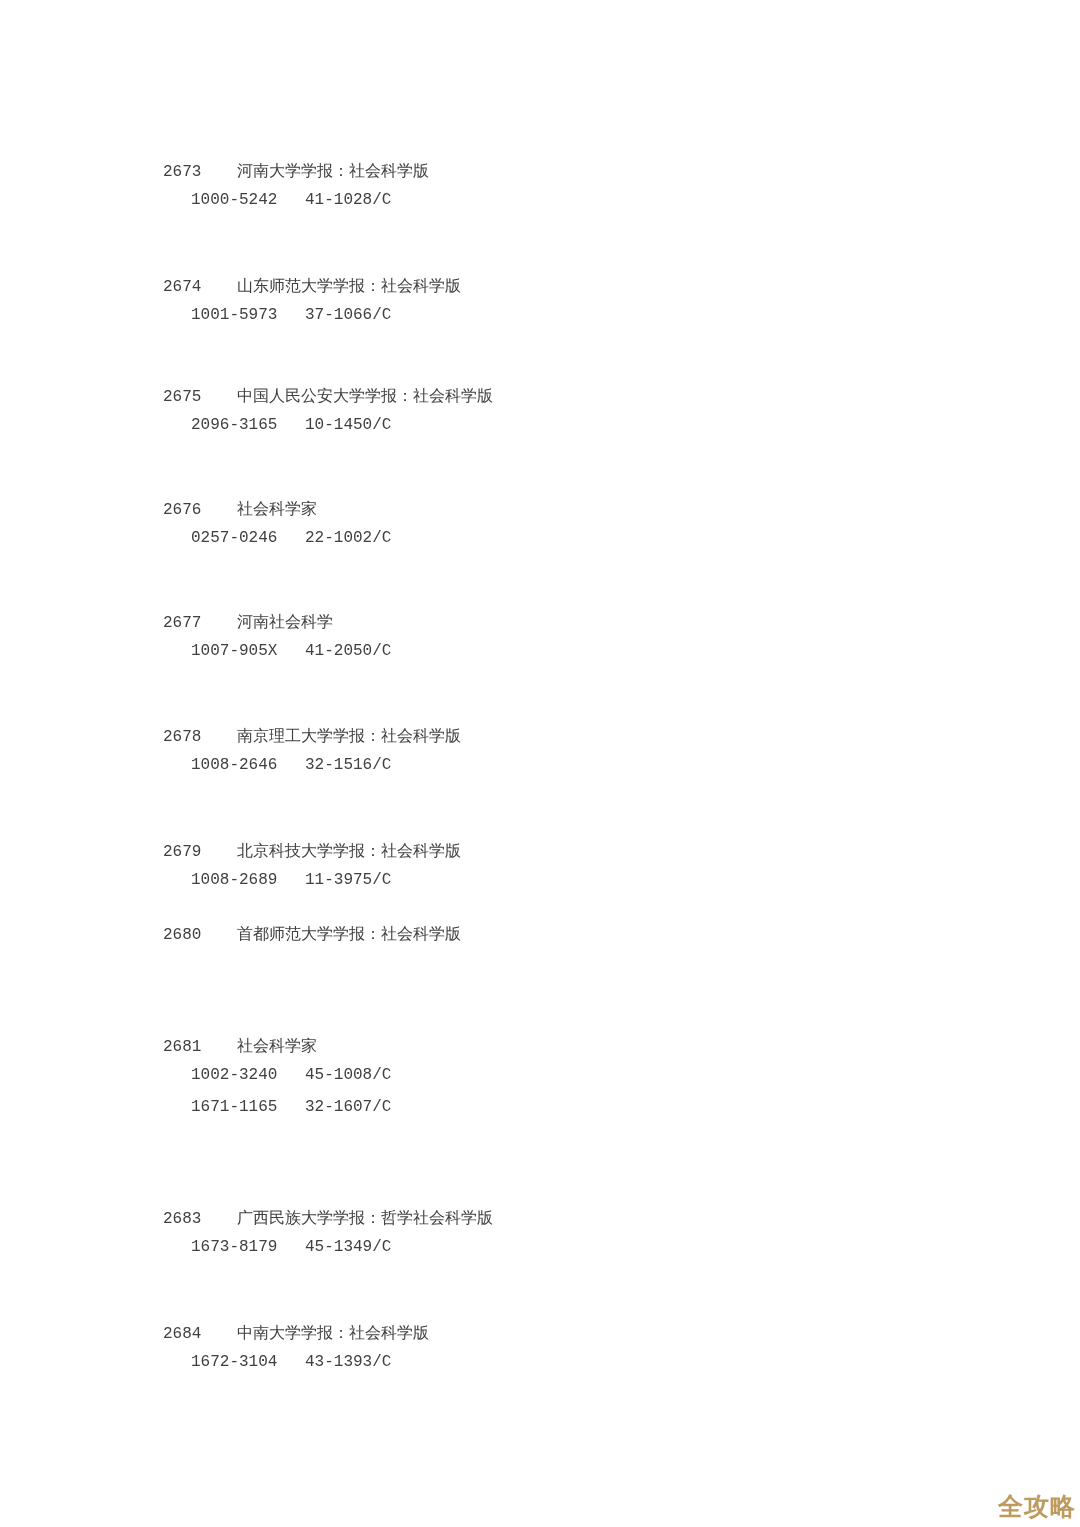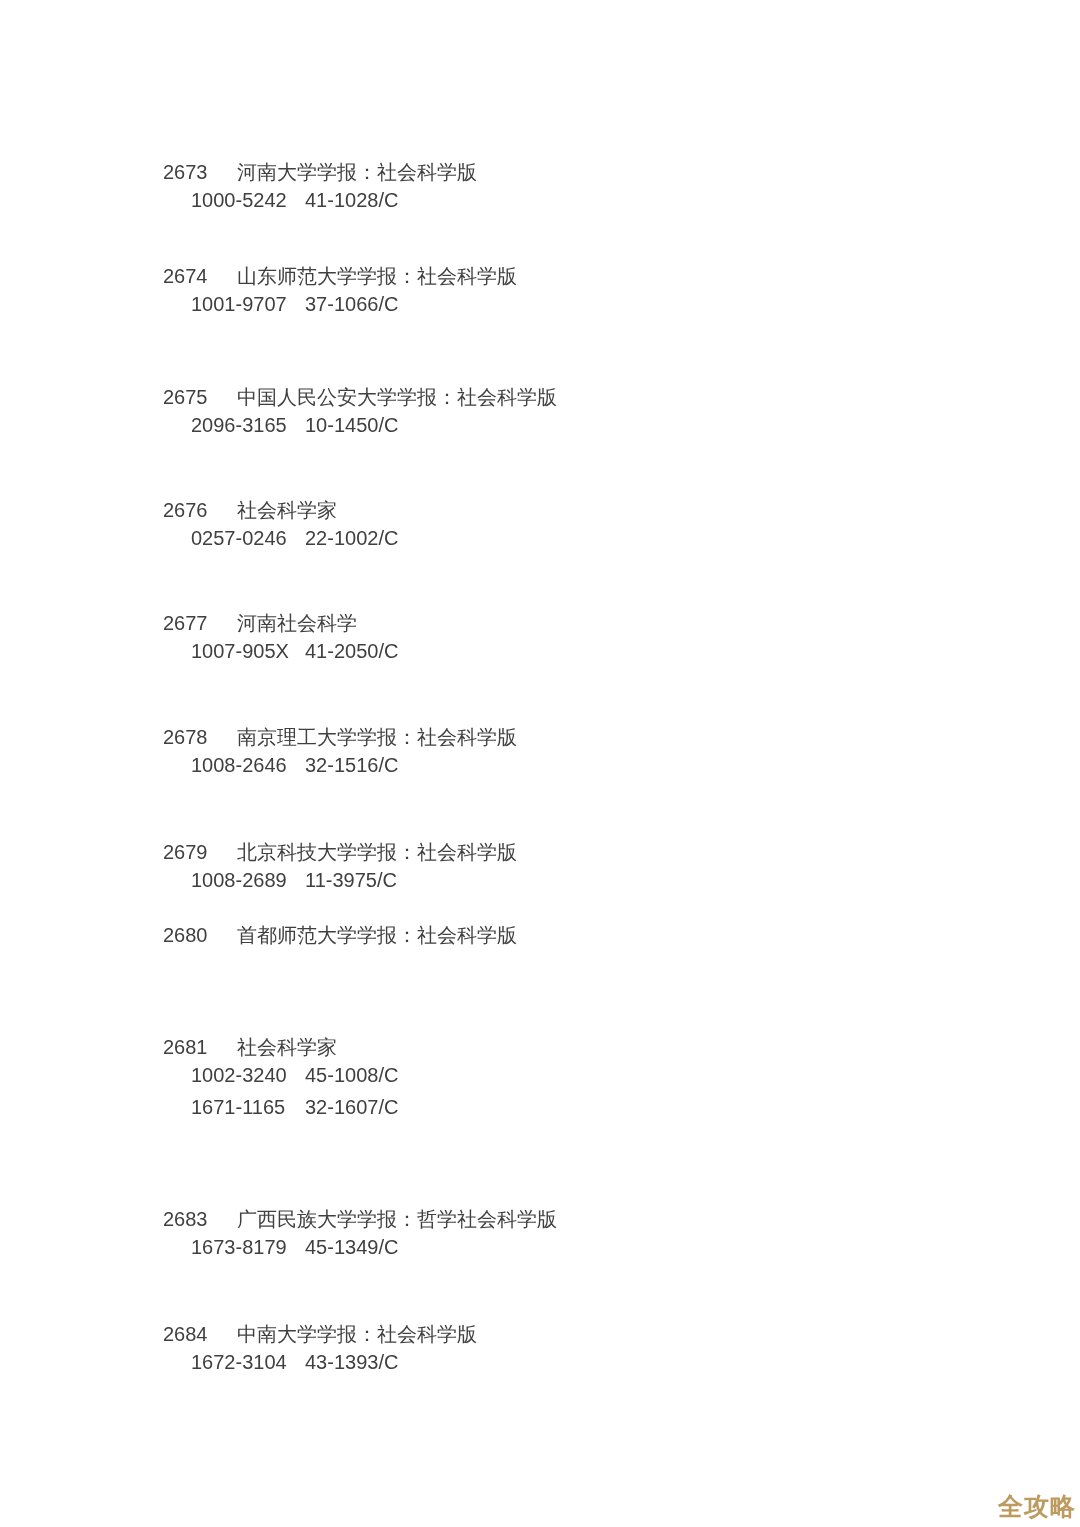--- a/index.html
+++ b/index.html
@@ -12,23 +12,24 @@
     width: 1080px;
     height: 1527px;
     background: #ffffff;
     overflow: hidden;
     font-family: "Liberation Sans", sans-serif;
     color: #404040;
   }
   .entry {
     position: absolute;
     left: 163px;
-    font-size: 20px;
+    font-size: 16px;
     line-height: 28px;
     white-space: nowrap;
+    font-family: Liberation Mono, monospace;
   }
   .entry .num {
     display: inline-block;
     width: 74px;
   }
   .entry .issn {
     display: inline-block;
     width: 114px;
     margin-left: 28px;
   }
@@ -46,23 +47,23 @@
 </head>
 <body>
 
 <div class="page">
 
   <div class="entry" style="top:158px">
     <div><span class="num">2673</span><span>河南大学学报：社会科学版</span></div>
     <div><span class="issn">1000-5242</span><span>41-1028/C</span></div>
   </div>
 
-  <div class="entry" style="top:262px">
+  <div class="entry" style="top:273px">
     <div><span class="num">2674</span><span>山东师范大学学报：社会科学版</span></div>
-    <div><span class="issn">1001-9707</span><span>37-1066/C</span></div>
+    <div><span class="issn">1001-5973</span><span>37-1066/C</span></div>
   </div>
 
   <div class="entry" style="top:383px">
     <div><span class="num">2675</span><span>中国人民公安大学学报：社会科学版</span></div>
     <div><span class="issn">2096-3165</span><span>10-1450/C</span></div>
   </div>
 
   <div class="entry" style="top:496px">
     <div><span class="num">2676</span><span>社会科学家</span></div>
     <div><span class="issn">0257-0246</span><span>22-1002/C</span></div>

